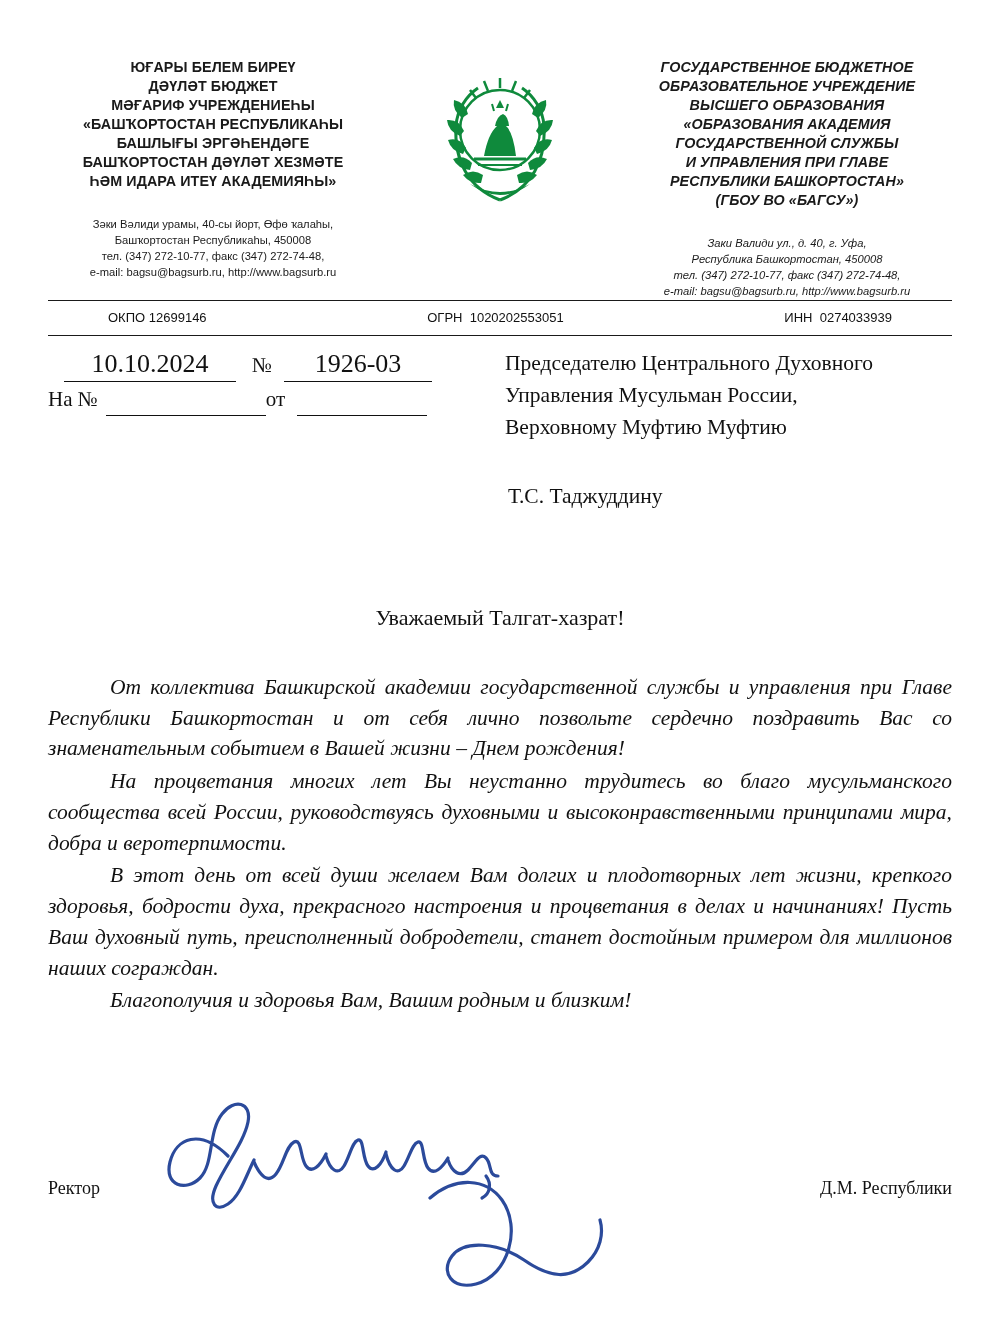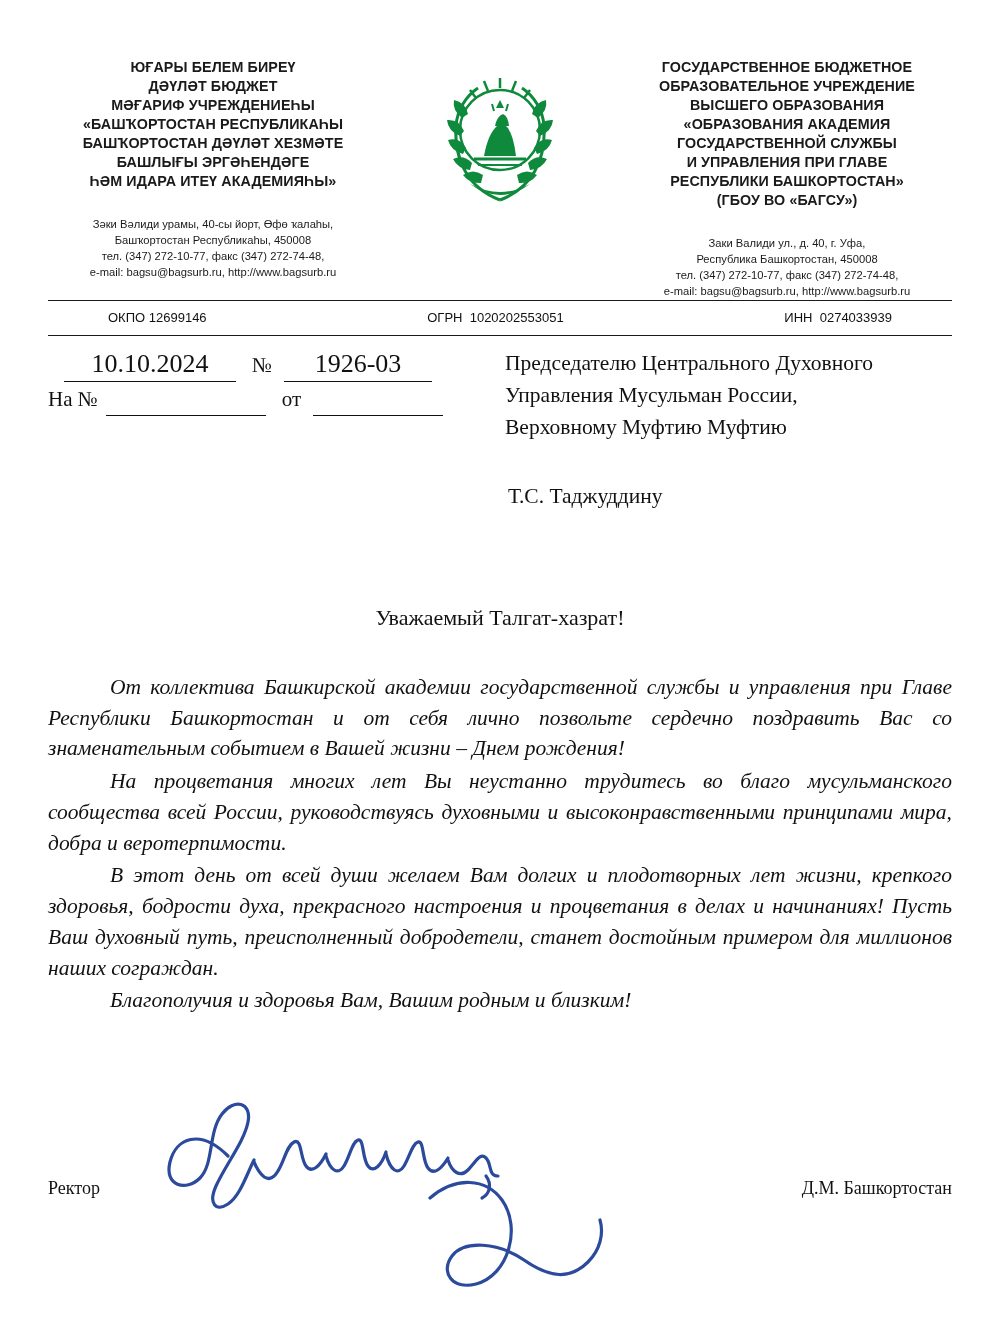--- a/index.html
+++ b/index.html
@@ -32,21 +32,21 @@
     display: flex;
     flex-direction: row;
     align-items: flex-start;
     justify-content: space-between;
   }
 
   .lh-col {
     width: 330px;
   }
   .lh-col.left { text-align: center; }
-  .lh-col.right { text-align: center; }
+  .lh-col.right { text-align: center; font-style: italic; }
 
   .org-title {
     font-family: "Liberation Sans", sans-serif;
     font-weight: bold;
     font-size: 14.3px;
     line-height: 1.33;
     color: #1a1a1a;
     letter-spacing: 0.1px;
   }
   .org-title .ln { display: block; }
@@ -189,22 +189,22 @@
 <div class="page">
 
   <div class="letterhead">
 
     <div class="lh-col left">
       <div class="org-title">
         <span class="ln">ЮҒАРЫ БЕЛЕМ БИРЕҮ</span>
         <span class="ln">ДӘҮЛӘТ БЮДЖЕТ</span>
         <span class="ln">МӘҒАРИФ УЧРЕЖДЕНИЕҺЫ</span>
         <span class="ln">«БАШҠОРТОСТАН РЕСПУБЛИКАҺЫ</span>
+        <span class="ln">БАШЛЫҒЫ  ЭРГӘҺЕНДӘГЕ</span>
         <span class="ln">БАШҠОРТОСТАН ДӘҮЛӘТ ХЕЗМӘТЕ</span>
-        <span class="ln">БАШЛЫҒЫ  ЭРГӘҺЕНДӘГЕ</span>
         <span class="ln">ҺӘМ ИДАРА ИТЕҮ АКАДЕМИЯҺЫ»</span>
       </div>
       <div class="contacts contacts-left">
         <span class="ln">Зәки Вәлиди урамы, 40-сы йорт, Өфө ҡалаһы,</span>
         <span class="ln">Башҡортостан Республикаһы, 450008</span>
         <span class="ln">тел. (347) 272-10-77, факс (347) 272-74-48,</span>
         <span class="ln">e-mail: bagsu@bagsurb.ru, http://www.bagsurb.ru</span>
       </div>
     </div>
 
@@ -276,21 +276,21 @@
 
   <div class="refblock">
     <div class="ref-row">
       <span class="ref-line date1">10.10.2024</span>
       <span class="ref-label" style="margin-left:16px;">№</span>
       <span class="ref-line num1">1926-03</span>
     </div>
     <div class="ref-row">
       <span class="ref-label">На №</span>
       <span class="ref-line date2">&nbsp;</span>
-      <span class="ref-label" style="margin-left:16px;">от</span>
+      <span class="ref-label" style="margin-left:0;">от</span>
       <span class="ref-line num2">&nbsp;</span>
     </div>
   </div>
 
   <div class="addressee">
     <span class="ln">Председателю Центрального Духовного</span>
     <span class="ln">Управления Мусульман России,</span>
     <span class="ln">Верховному Муфтию Муфтию</span>
     <span class="name">Т.С. Таджуддину</span>
   </div>
@@ -311,16 +311,16 @@
       <path d="M196 76 C 200 90, 208 96, 214 86 C 220 76, 222 62, 228 60 C 234 58, 232 78, 238 86 C 244 94, 252 84, 256 72"></path>
       <path d="M256 74 C 260 90, 268 96, 274 86 C 280 76, 282 64, 288 62 C 294 60, 292 80, 298 88 C 304 96, 312 88, 318 78"></path>
       <path d="M318 80 C 322 92, 330 98, 338 90 C 346 82, 350 72, 356 78 C 362 84, 358 96, 368 96"></path>
       <path d="M356 96 C 362 104, 360 114, 352 118"></path>
       <path d="M300 118 C 326 96, 356 98, 372 120 C 392 148, 378 196, 346 204 C 322 210, 310 192, 322 176 C 334 160, 368 162, 394 180 C 420 198, 440 200, 458 182 C 470 170, 474 154, 470 140"></path>
     </g>
   </svg>
 
   <div class="sig-row">
     <span>Ректор</span>
-    <span>Д.М. Башкортостан</span>
+    <span>Д.М. Республики</span>
   </div>
 
 </div>
 
 </body></html>

